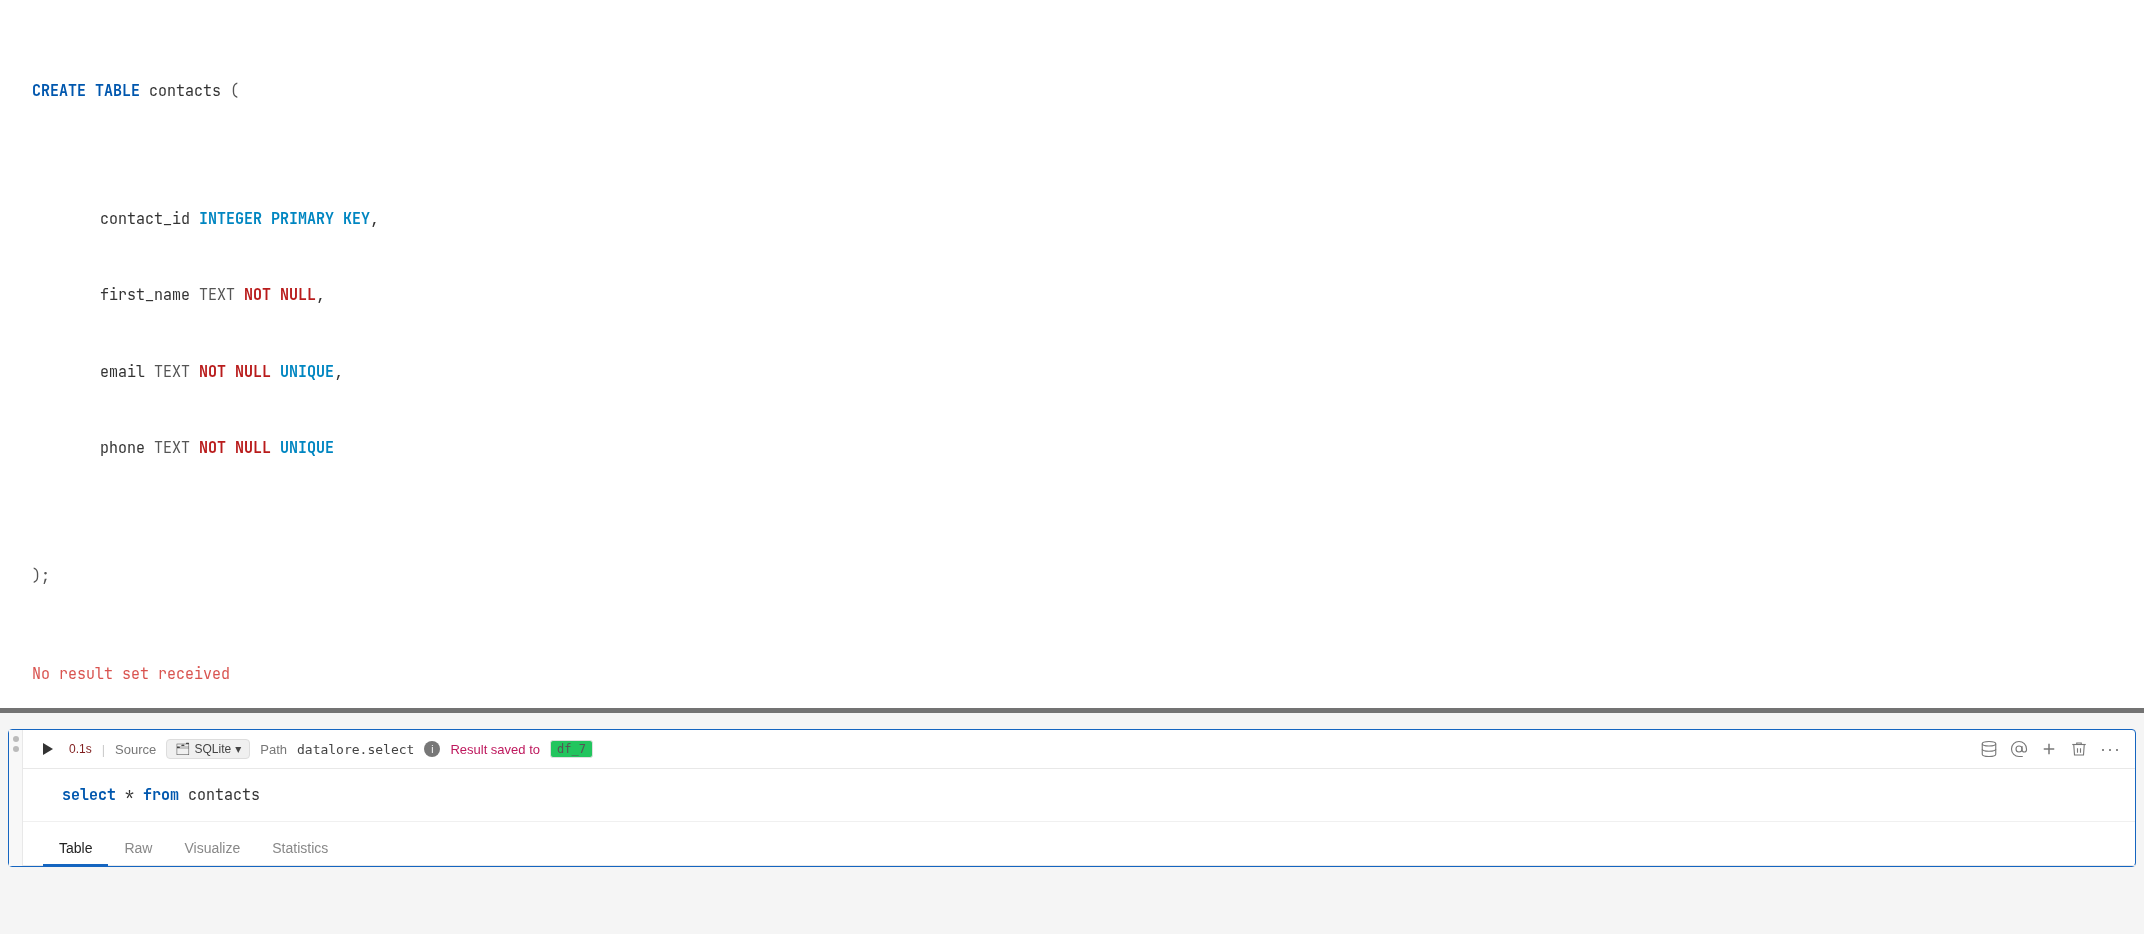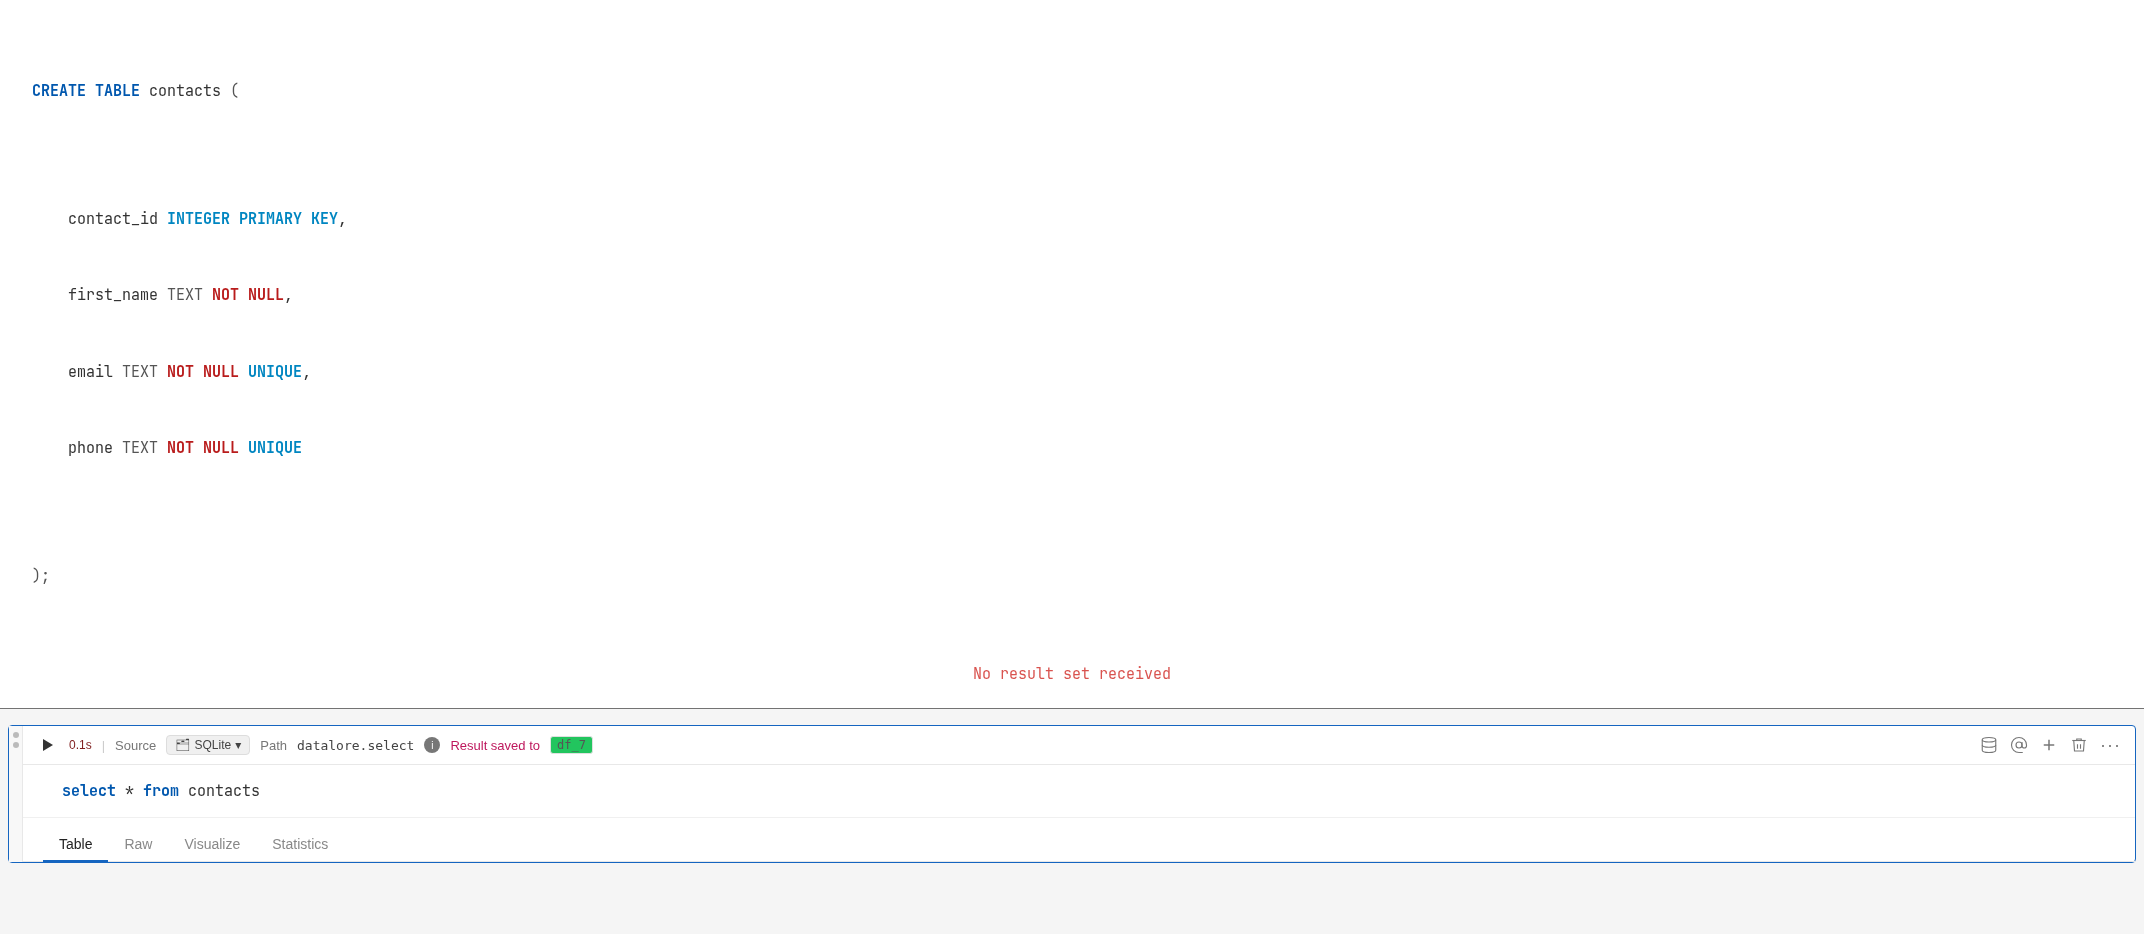--- a/index.html
+++ b/index.html
@@ -6,21 +6,21 @@
     body {
       font-family: -apple-system, BlinkMacSystemFont, 'Segoe UI', sans-serif;
       background: #f5f5f5;
       font-size: 14px;
       color: #333;
     }
 
     
     .code-section {
       background: #ffffff;
-      border-bottom: 1px solid #737373;
+      border-bottom: 5px solid #737373;
       padding: 28px 32px 24px 32px;
       min-height: 320px;
     }
 
     .code-block {
       font-family: 'JetBrains Mono', 'Fira Code', 'Courier New', monospace;
       font-size: 15px;
       line-height: 1.7;
       white-space: pre;
     }
@@ -30,36 +30,34 @@
     .kw-int    { color: #0086c1; font-weight: 600; }
     .kw-pk     { color: #0086c1; font-weight: 600; }
     .kw-text   { color: #555; }
     .kw-nn     { color: #b91c1c; font-weight: 700; }
     .kw-unique { color: #0086c1; font-weight: 600; }
     .ident     { color: #333; }
     .paren     { color: #555; }
 
     .indent-line {
       display: flex;
-      align-items: flex-start;
-      flex-direction: column;
+      align-items: flex-end;
     }
     .left-bar {
       width: 4px;
       background: #c8c8c8;
       margin-right: 28px;
       border-radius: 2px;
     }
 
     .no-result {
       margin-top: 24px;
       font-family: 'JetBrains Mono', 'Fira Code', 'Courier New', monospace;
       font-size: 15px;
       color: #d9534f;
-      text-align: center;
     }
 
     
     .sql-cell {
       background: #ffffff;
       border: 1.5px solid #1565c0;
       border-radius: 4px;
       margin: 16px 8px;
     }
 

